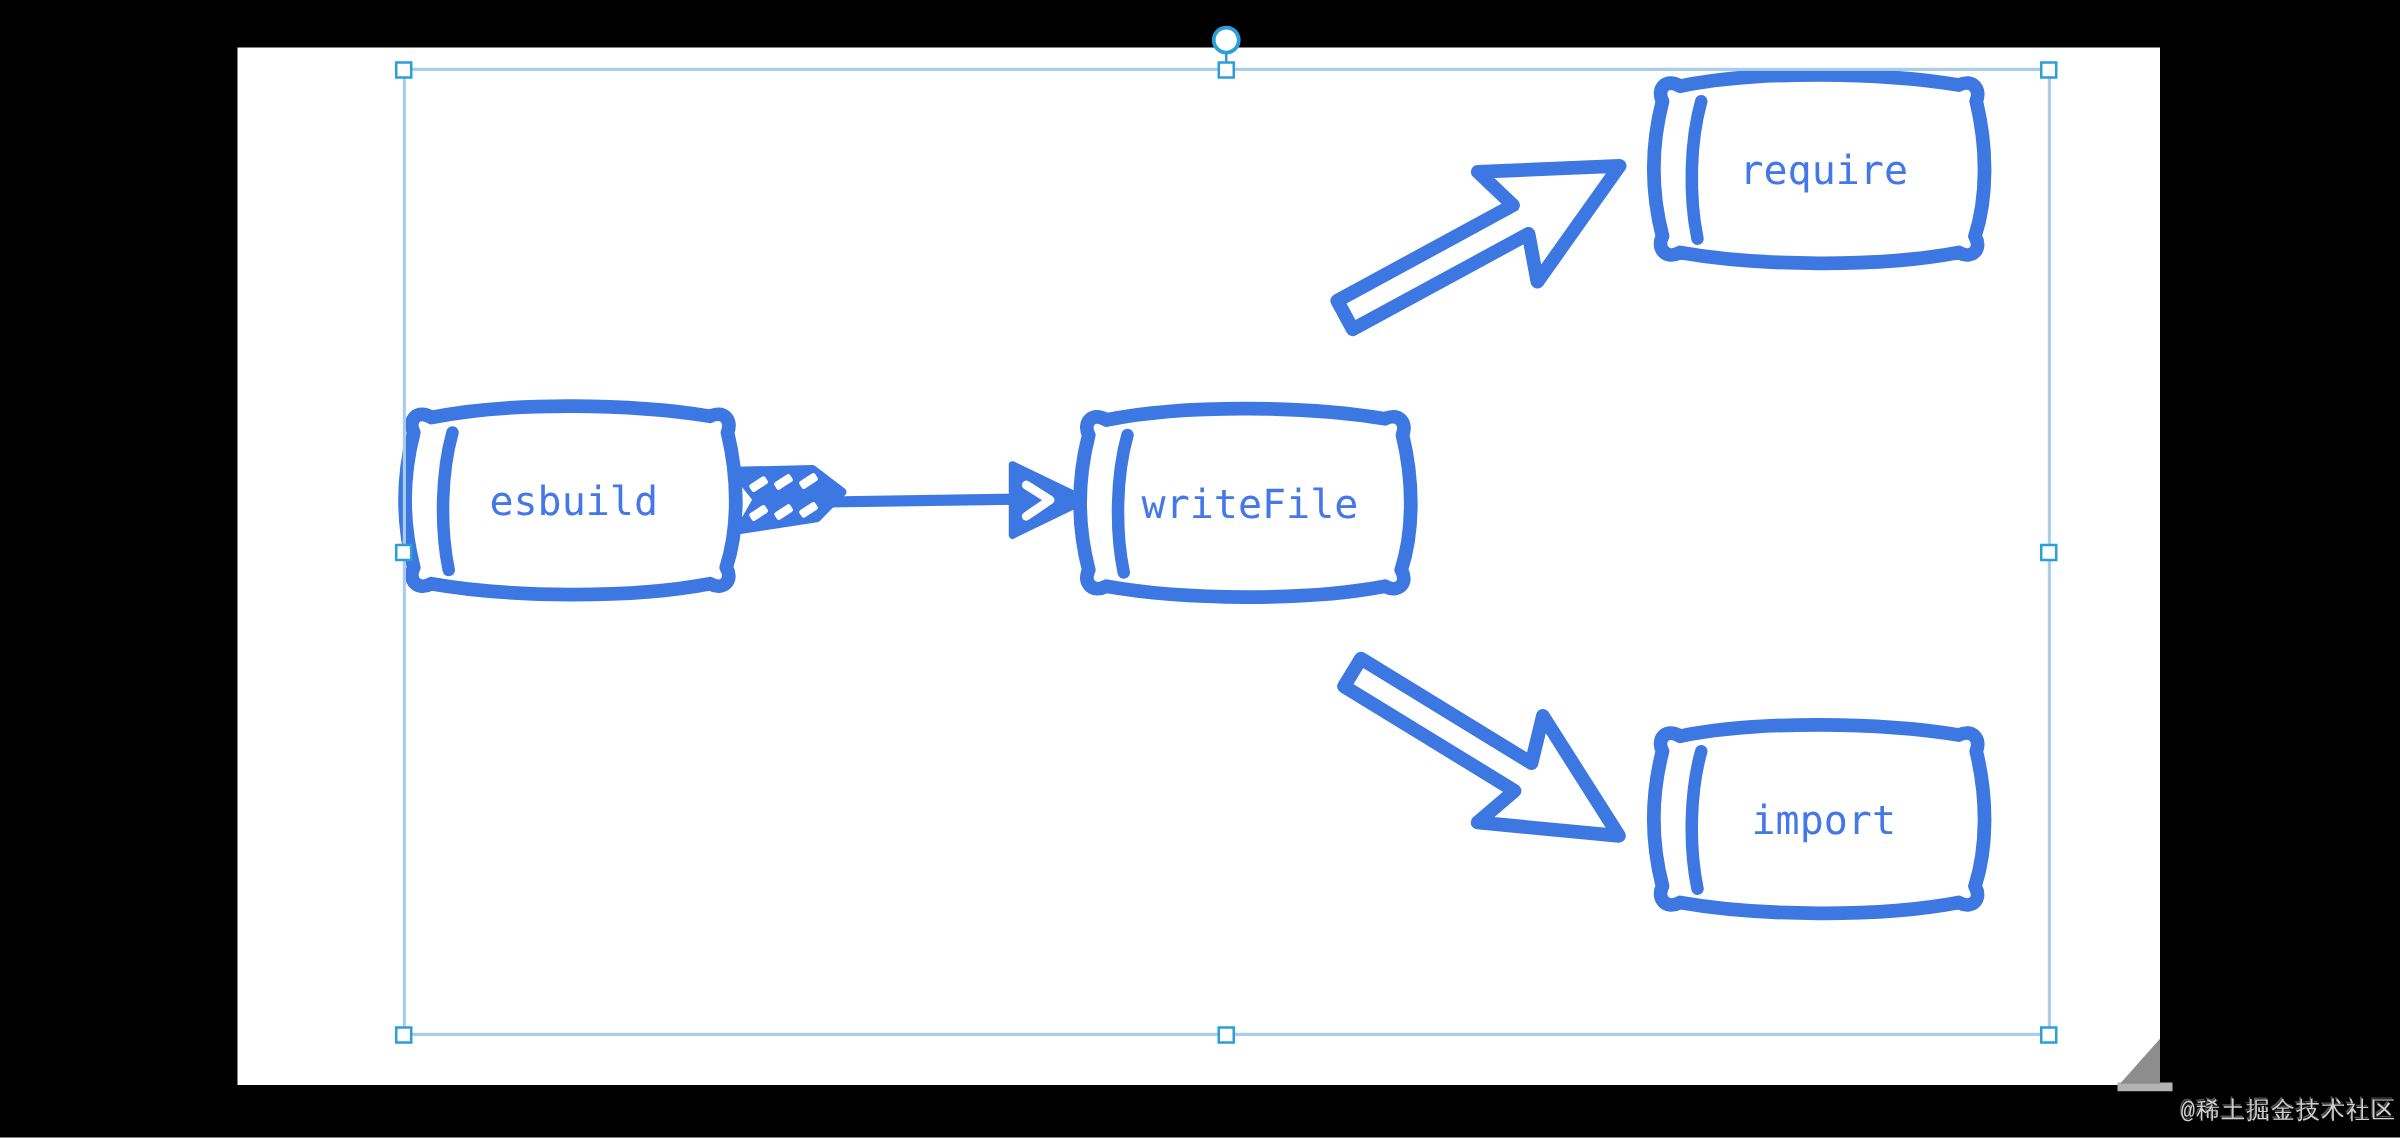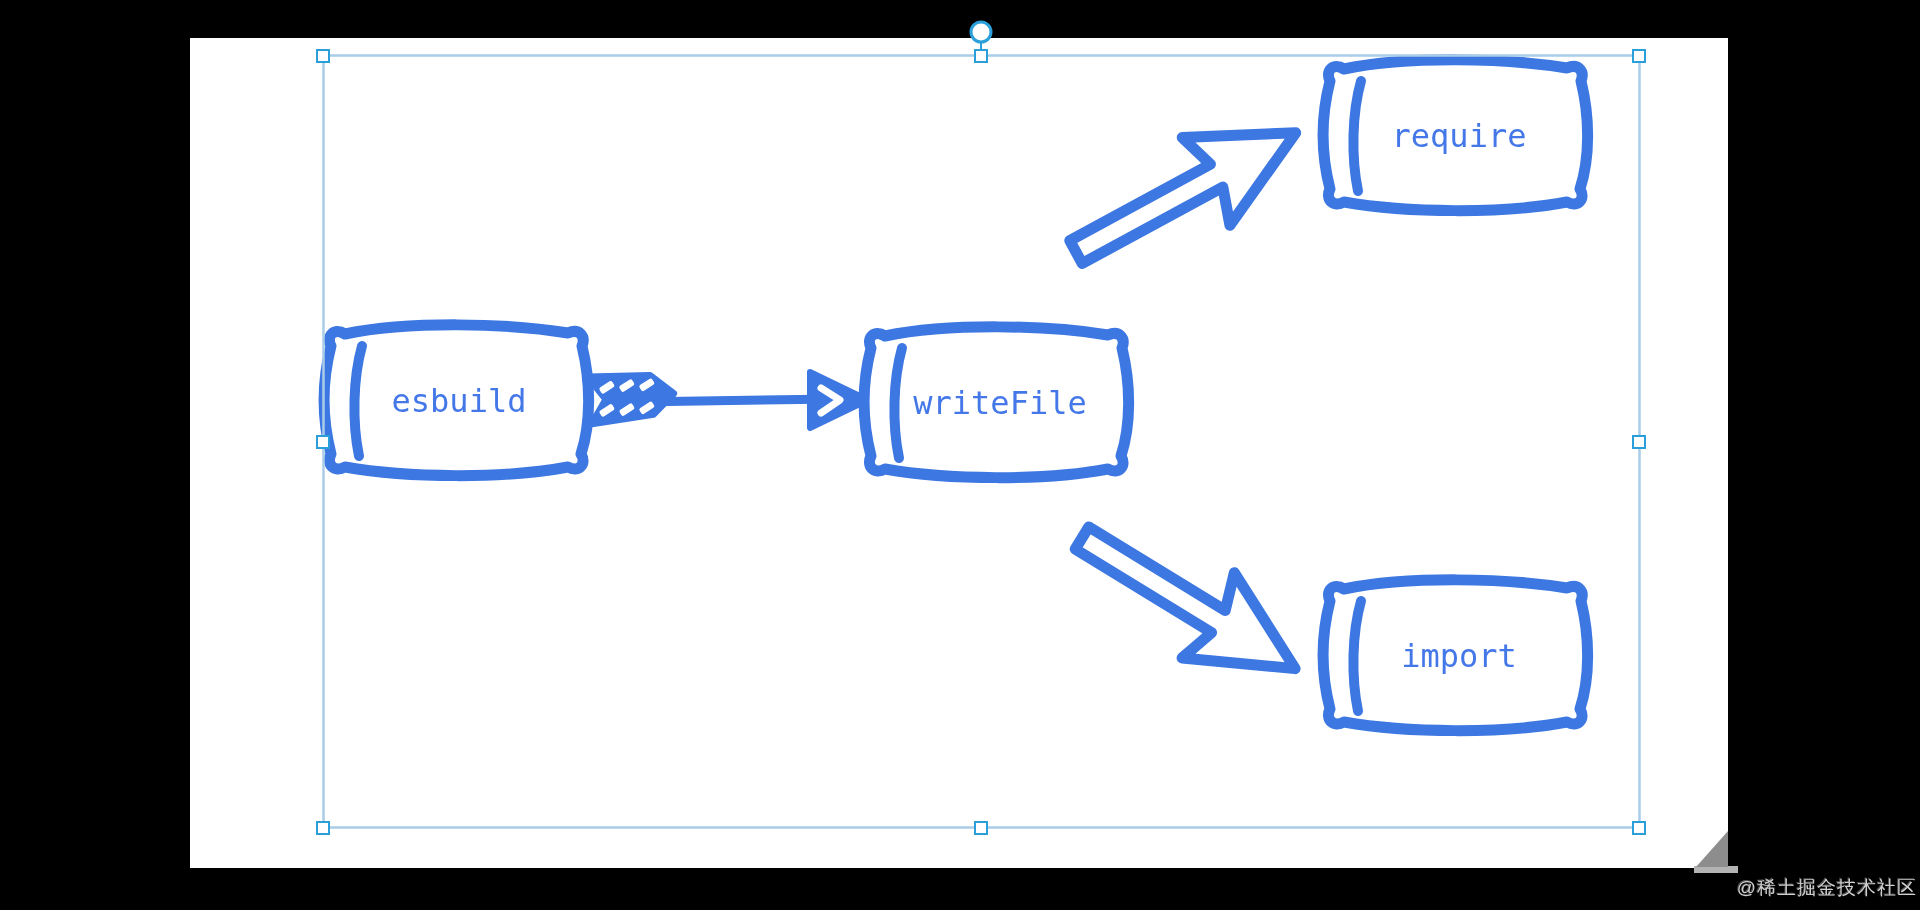--- a/index.html
+++ b/index.html
@@ -22,21 +22,21 @@
   }
   .overlay-svg{position:absolute;left:0;top:0;width:1920px;height:910px;}
   .node-label{
     font-family:"DejaVu Sans Mono",monospace;
     font-size:32px;fill:var(--text-blue);
   }
   .watermark{
     position:absolute;right:3px;bottom:9px;
     font-size:19px;color:#cfcfcf;letter-spacing:1px;
     text-shadow:1px 1px 1px #000, -1px -1px 0 #555;
-    font-family:Liberation Sans, sans-serif;
+    font-family:Liberation Mono, monospace;
   }
 </style>
 </head>
 <body>
 
 <div class="canvas"></div>
 
 <svg class="overlay-svg" viewBox="0 0 1920 910">
   <defs>
     <path id="pillow" d="M 24 19 C 88 6 186 8 247 18 C 258 13 265 21 261 31 C 270 68 270 108 260 139 C 266 149 258 158 247 152 C 184 164 86 163 24 152 C 13 158 5 149 10 139 C 1 104 1 66 10 31 C 5 21 13 12 24 19 Z"></path>

